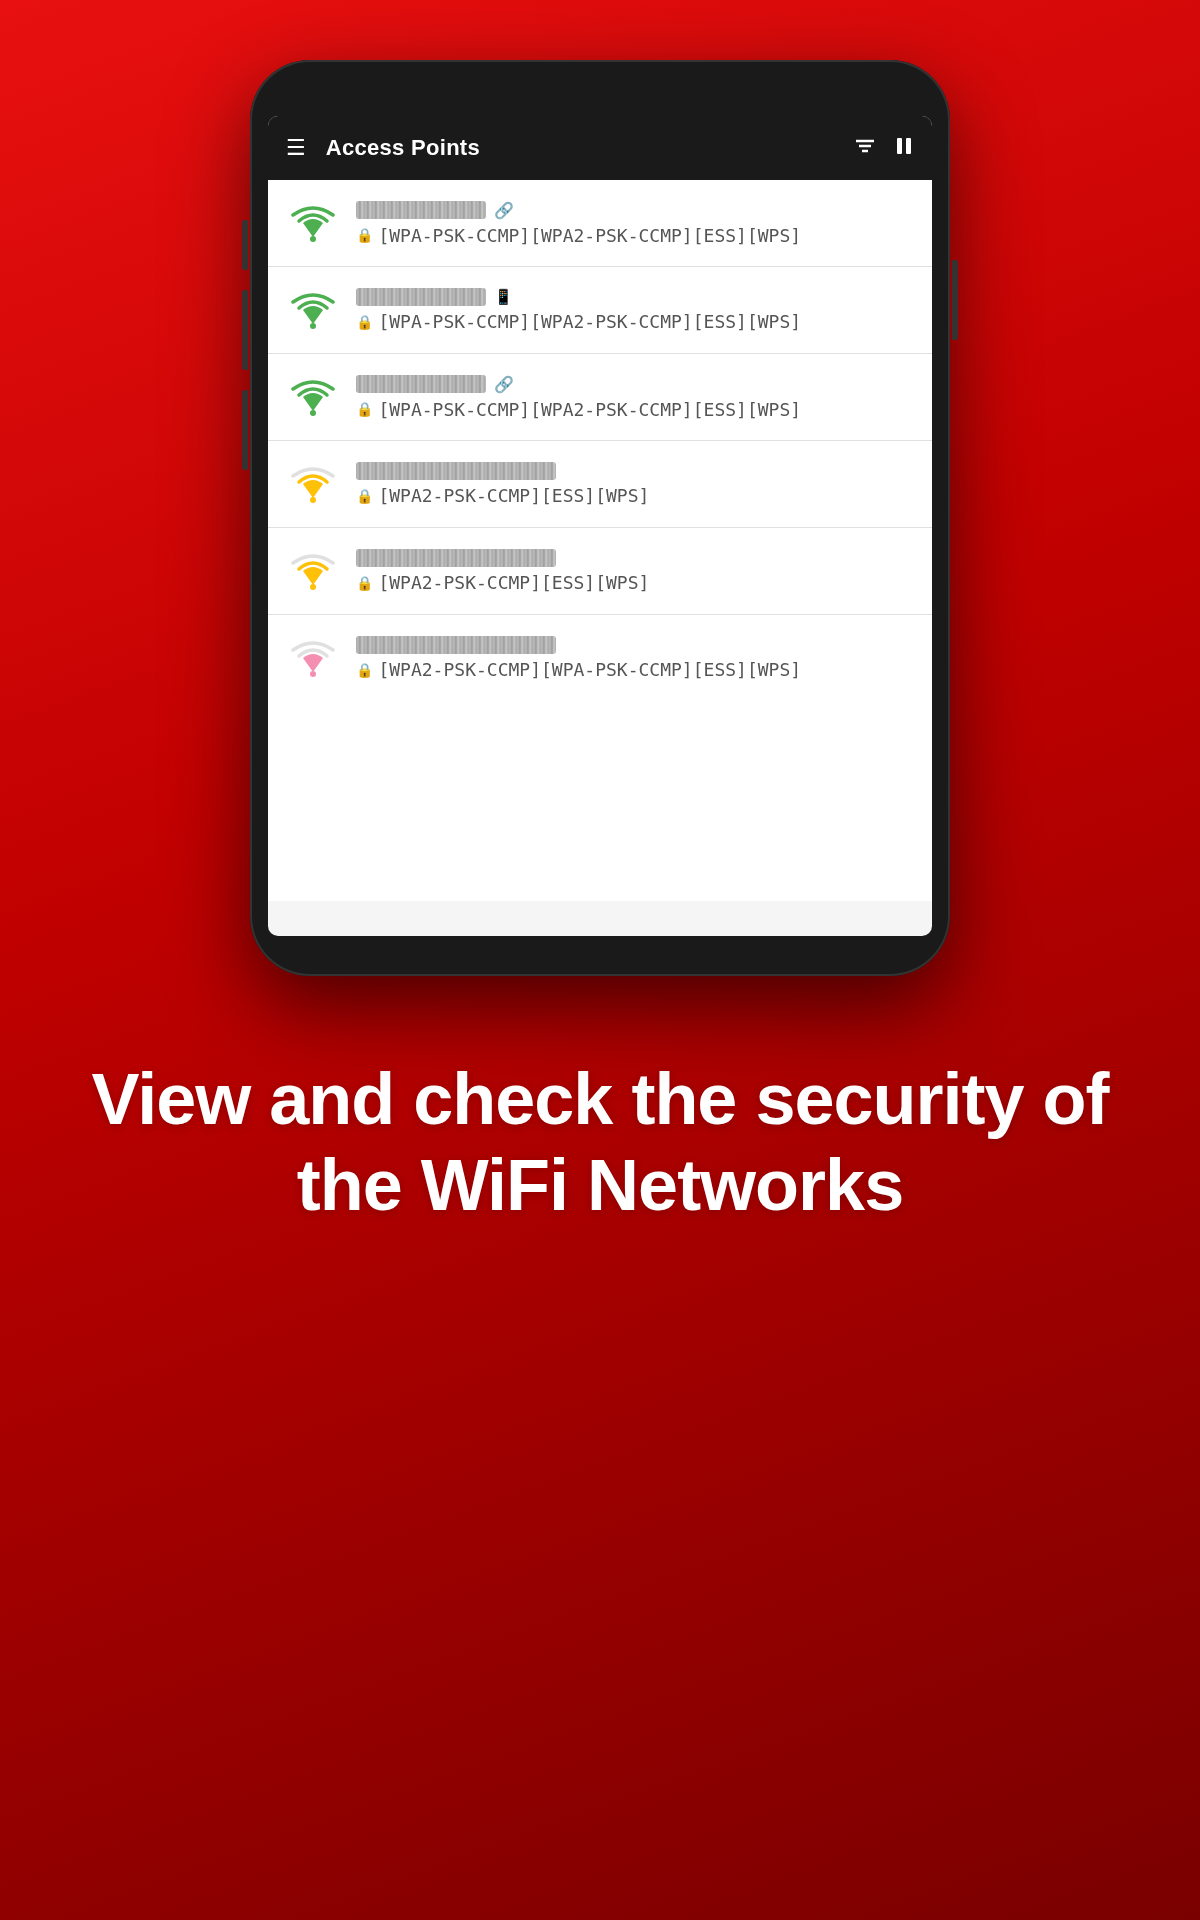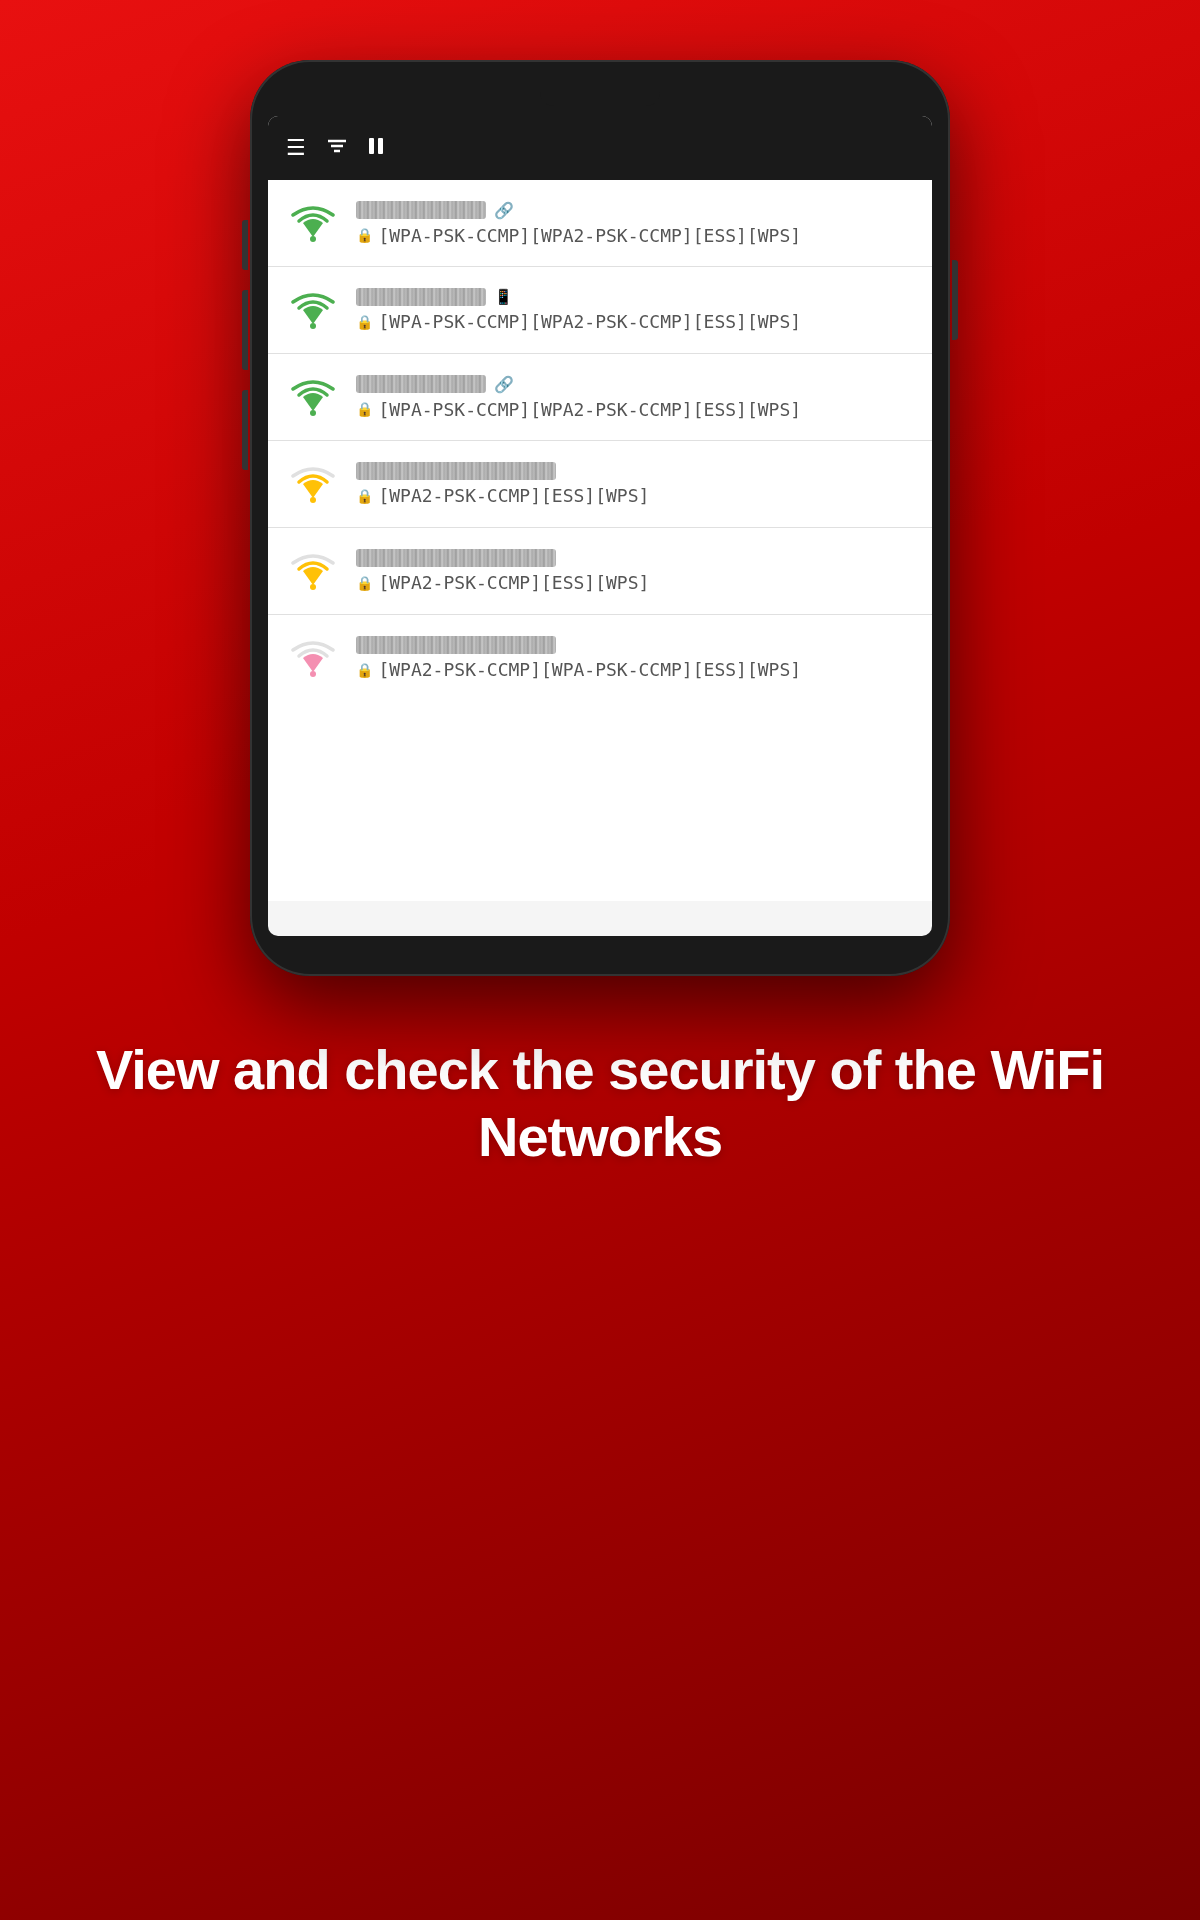--- a/index.html
+++ b/index.html
@@ -226,25 +226,25 @@
       left: -8px;
       top: 330px;
       width: 6px;
       height: 80px;
       background: #333;
       border-radius: 3px 0 0 3px;
     }
 
     
     .bottom-text {
-      margin-top: 60px;
+      margin-top: 80px;
       padding: 0 80px;
       text-align: center;
       color: white;
-      font-size: 56px;
+      font-size: 72px;
       font-weight: 900;
       line-height: 1.2;
       letter-spacing: -1px;
       text-shadow: 0 2px 10px rgba(0,0,0,0.2);
       margin-bottom: 80px;
     }
   </style>
 </head>
 <body>
 
@@ -257,20 +257,21 @@
     <div class="phone-side-btn-left3"></div>
 
     <div class="phone-top-bar">
       <div class="phone-notch"></div>
     </div>
 
     <div class="phone-screen">
 
       <div class="app-toolbar">
         <span class="toolbar-menu-icon">☰</span>
+        <span class="toolbar-title">Access Points</span>
         <span class="toolbar-filter-icon">
           <svg width="22" height="20" viewBox="0 0 22 20" fill="white">
             <line x1="2" y1="5" x2="20" y2="5" stroke="white" stroke-width="2.5"></line>
             <line x1="5" y1="10" x2="17" y2="10" stroke="white" stroke-width="2.5"></line>
             <line x1="8" y1="15" x2="14" y2="15" stroke="white" stroke-width="2.5"></line>
           </svg>
         </span>
         <span class="toolbar-pause-icon">
           <svg width="20" height="20" viewBox="0 0 20 20" fill="white">
             <rect x="3" y="2" width="5" height="16" rx="1"></rect>

